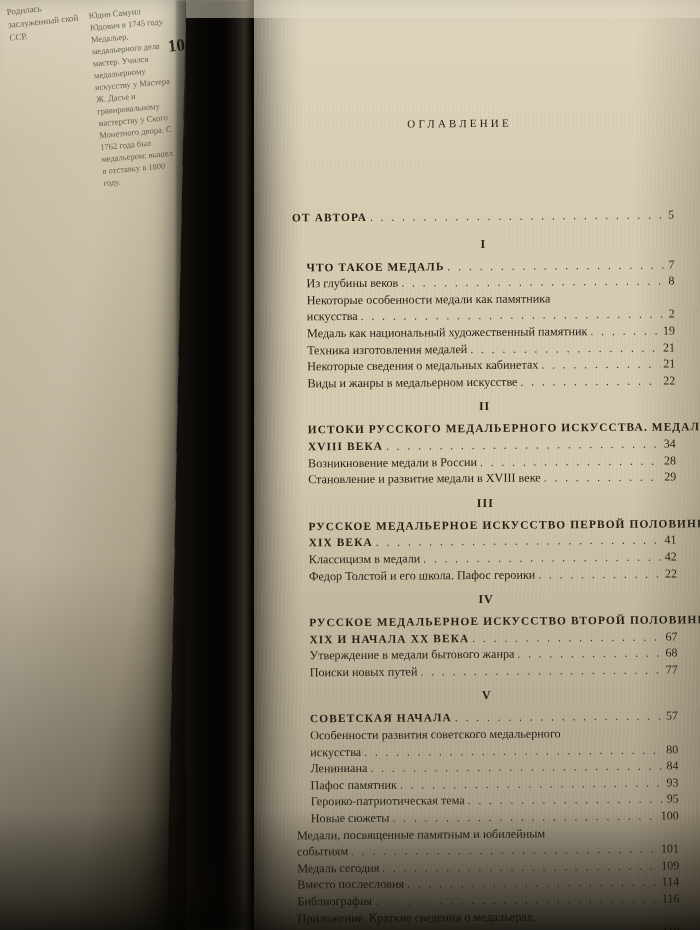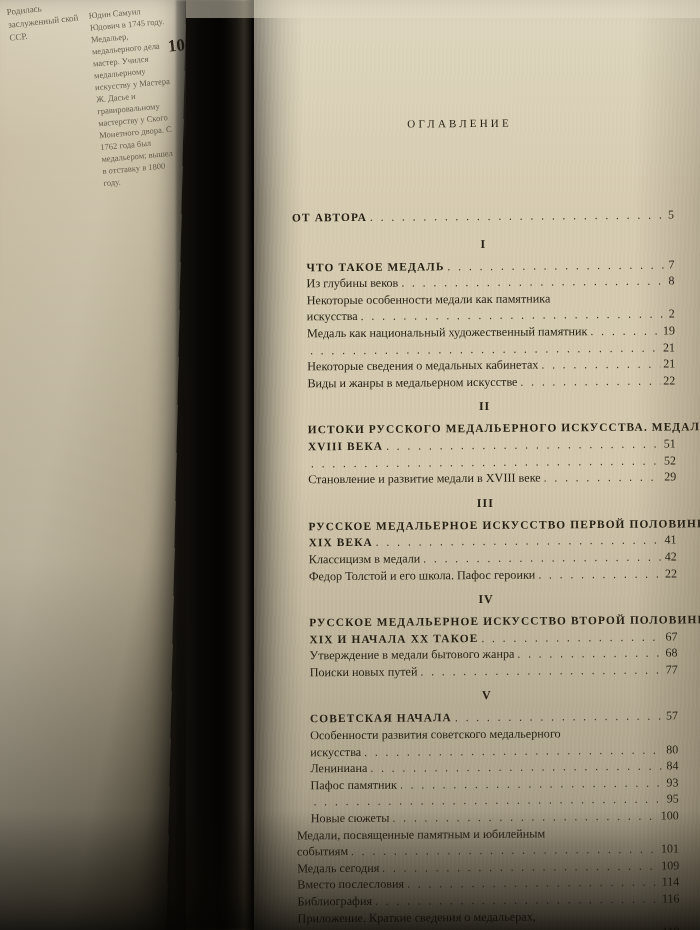--- a/index.html
+++ b/index.html
@@ -176,45 +176,47 @@
           <span class="t">искусства</span>
           <span class="dots">. . . . . . . . . . . . . . . . . . . . . . . . . . . . . . . . . . . . . . . . . . . . . . . . . . . . . . . . . . . . </span>
           <span class="pg">2</span>
         </div>
         <div class="row indent">
           <span class="t">Медаль как национальный художественный памятник</span>
           <span class="dots">. . . . . . . . . . . . . . . . . . . . . . . . . . . . . . . . . . . . . . . . . . . . . . . . . . . . . . . . . . . . </span>
           <span class="pg">19</span>
         </div>
         <div class="row indent">
+          <span class="t">Техника  изготовления  медалей</span>
           <span class="dots">. . . . . . . . . . . . . . . . . . . . . . . . . . . . . . . . . . . . . . . . . . . . . . . . . . . . . . . . . . . . </span>
           <span class="pg">21</span>
         </div>
         <div class="row indent">
           <span class="t">Некоторые  сведения  о  медальных   кабинетах</span>
           <span class="dots">. . . . . . . . . . . . . . . . . . . . . . . . . . . . . . . . . . . . . . . . . . . . . . . . . . . . . . . . . . . . </span>
           <span class="pg">21</span>
         </div>
         <div class="row indent">
           <span class="t">Виды  и  жанры  в  медальерном  искусстве</span>
           <span class="dots">. . . . . . . . . . . . . . . . . . . . . . . . . . . . . . . . . . . . . . . . . . . . . . . . . . . . . . . . . . . . </span>
           <span class="pg">22</span>
         </div>
         <div class="sect">II</div>
         <div class="row indent">
           <span class="t caps">ИСТОКИ РУССКОГО МЕДАЛЬЕРНОГО ИСКУССТВА. МЕДАЛЬ</span>
         </div>
         <div class="row indent">
           <span class="t caps">XVIII  ВЕКА</span>
           <span class="dots">. . . . . . . . . . . . . . . . . . . . . . . . . . . . . . . . . . . . . . . . . . . . . . . . . . . . . . . . . . . . </span>
-          <span class="pg">51</span>
-        </div>
-        <div class="row indent">
-          <span class="dots">. . . . . . . . . . . . . . . . . . . . . . . . . . . . . . . . . . . . . . . . . . . . . . . . . . . . . . . . . . . . </span>
-          <span class="pg">52</span>
+          <span class="pg">34</span>
+        </div>
+        <div class="row indent">
+          <span class="t">Возникновение  медали  в  России</span>
+          <span class="dots">. . . . . . . . . . . . . . . . . . . . . . . . . . . . . . . . . . . . . . . . . . . . . . . . . . . . . . . . . . . . </span>
+          <span class="pg">28</span>
         </div>
         <div class="row indent">
           <span class="t">Становление и развитие медали в XVIII веке</span>
           <span class="dots">. . . . . . . . . . . . . . . . . . . . . . . . . . . . . . . . . . . . . . . . . . . . . . . . . . . . . . . . . . . . </span>
           <span class="pg">29</span>
         </div>
         <div class="sect">III</div>
         <div class="row indent">
           <span class="t caps">РУССКОЕ МЕДАЛЬЕРНОЕ ИСКУССТВО ПЕРВОЙ ПОЛОВИНЫ</span>
         </div>
@@ -231,21 +233,21 @@
         <div class="row indent">
           <span class="t">Федор Толстой и его школа. Пафос героики</span>
           <span class="dots">. . . . . . . . . . . . . . . . . . . . . . . . . . . . . . . . . . . . . . . . . . . . . . . . . . . . . . . . . . . . </span>
           <span class="pg">22</span>
         </div>
         <div class="sect">IV</div>
         <div class="row indent">
           <span class="t caps">РУССКОЕ   МЕДАЛЬЕРНОЕ   ИСКУССТВО   ВТОРОЙ   ПОЛОВИНЫ</span>
         </div>
         <div class="row indent">
-          <span class="t caps">XIX  И  НАЧАЛА  XX  ТАКОЕ</span>
+          <span class="t caps">XIX  И  НАЧАЛА  XX  ВЕКА</span>
           <span class="dots">. . . . . . . . . . . . . . . . . . . . . . . . . . . . . . . . . . . . . . . . . . . . . . . . . . . . . . . . . . . . </span>
           <span class="pg">67</span>
         </div>
         <div class="row indent">
           <span class="t">Утверждение  в  медали  бытового  жанра</span>
           <span class="dots">. . . . . . . . . . . . . . . . . . . . . . . . . . . . . . . . . . . . . . . . . . . . . . . . . . . . . . . . . . . . </span>
           <span class="pg">68</span>
         </div>
         <div class="row indent">
           <span class="t">Поиски   новых   путей</span>
@@ -270,20 +272,21 @@
           <span class="t">Лениниана</span>
           <span class="dots">. . . . . . . . . . . . . . . . . . . . . . . . . . . . . . . . . . . . . . . . . . . . . . . . . . . . . . . . . . . . </span>
           <span class="pg">84</span>
         </div>
         <div class="row indent">
           <span class="t">Пафос  памятник</span>
           <span class="dots">. . . . . . . . . . . . . . . . . . . . . . . . . . . . . . . . . . . . . . . . . . . . . . . . . . . . . . . . . . . . </span>
           <span class="pg">93</span>
         </div>
         <div class="row indent">
+          <span class="t">Героико-патриотическая   тема</span>
           <span class="dots">. . . . . . . . . . . . . . . . . . . . . . . . . . . . . . . . . . . . . . . . . . . . . . . . . . . . . . . . . . . . </span>
           <span class="pg">95</span>
         </div>
         <div class="row indent">
           <span class="t">Новые  сюжеты</span>
           <span class="dots">. . . . . . . . . . . . . . . . . . . . . . . . . . . . . . . . . . . . . . . . . . . . . . . . . . . . . . . . . . . . </span>
           <span class="pg">100</span>
         </div>
         <div class="row">
           <span class="t">Медали, посвященные памятным и юбилейным</span>

